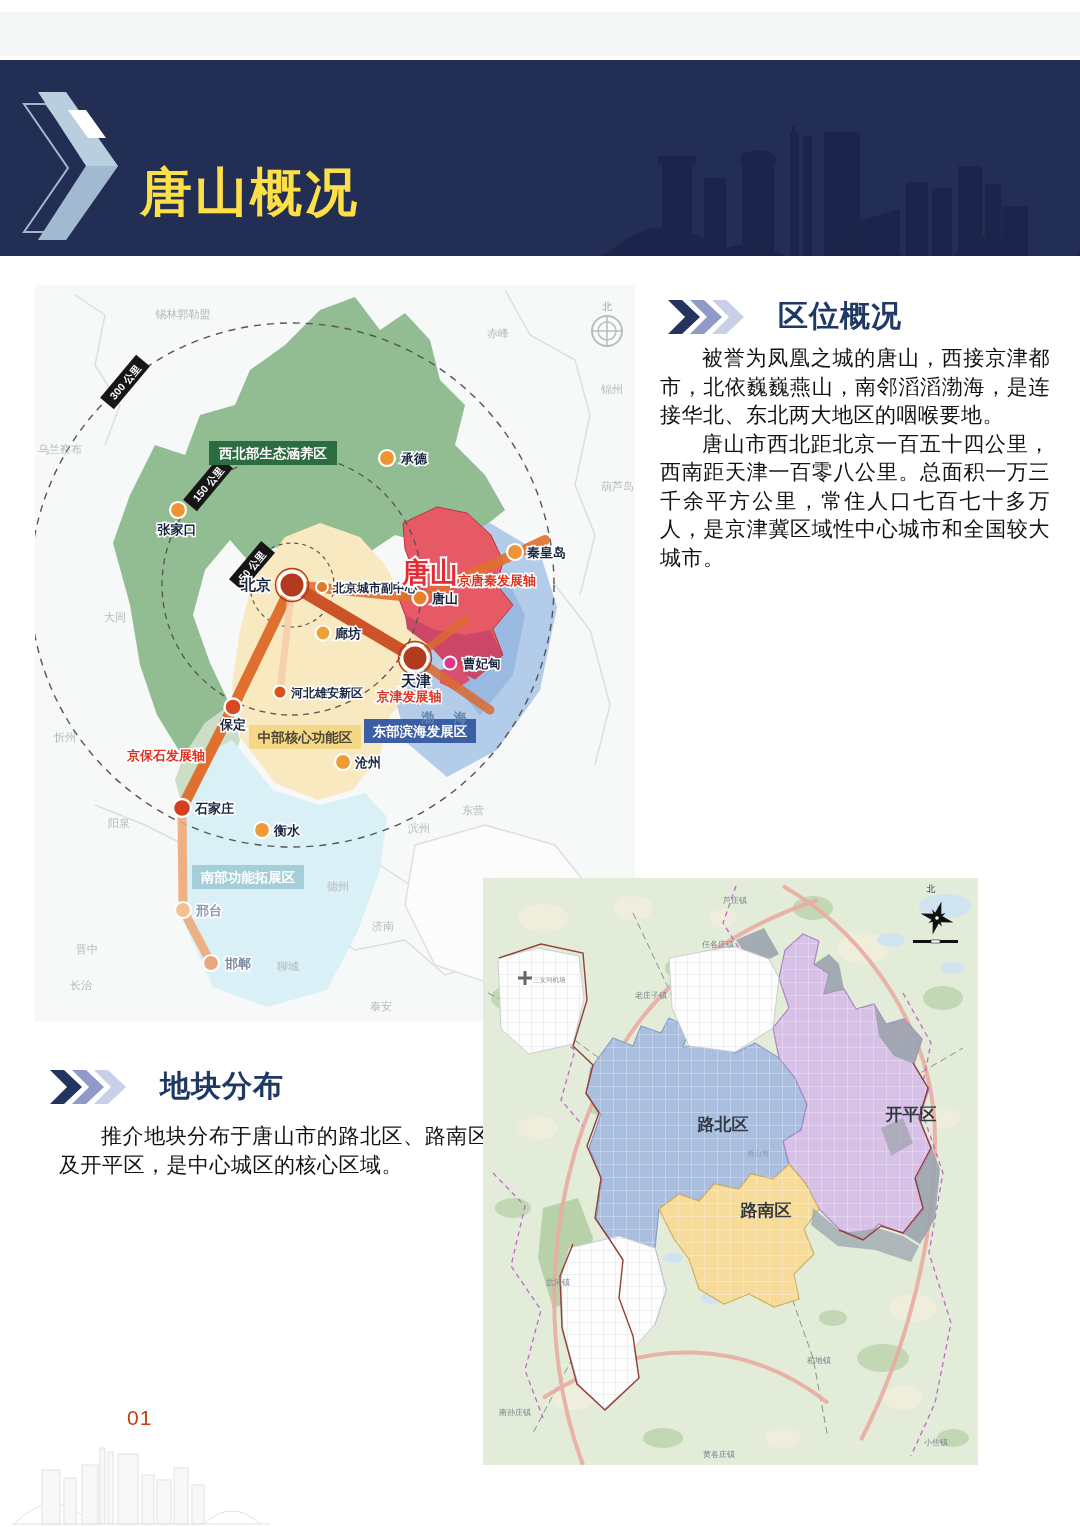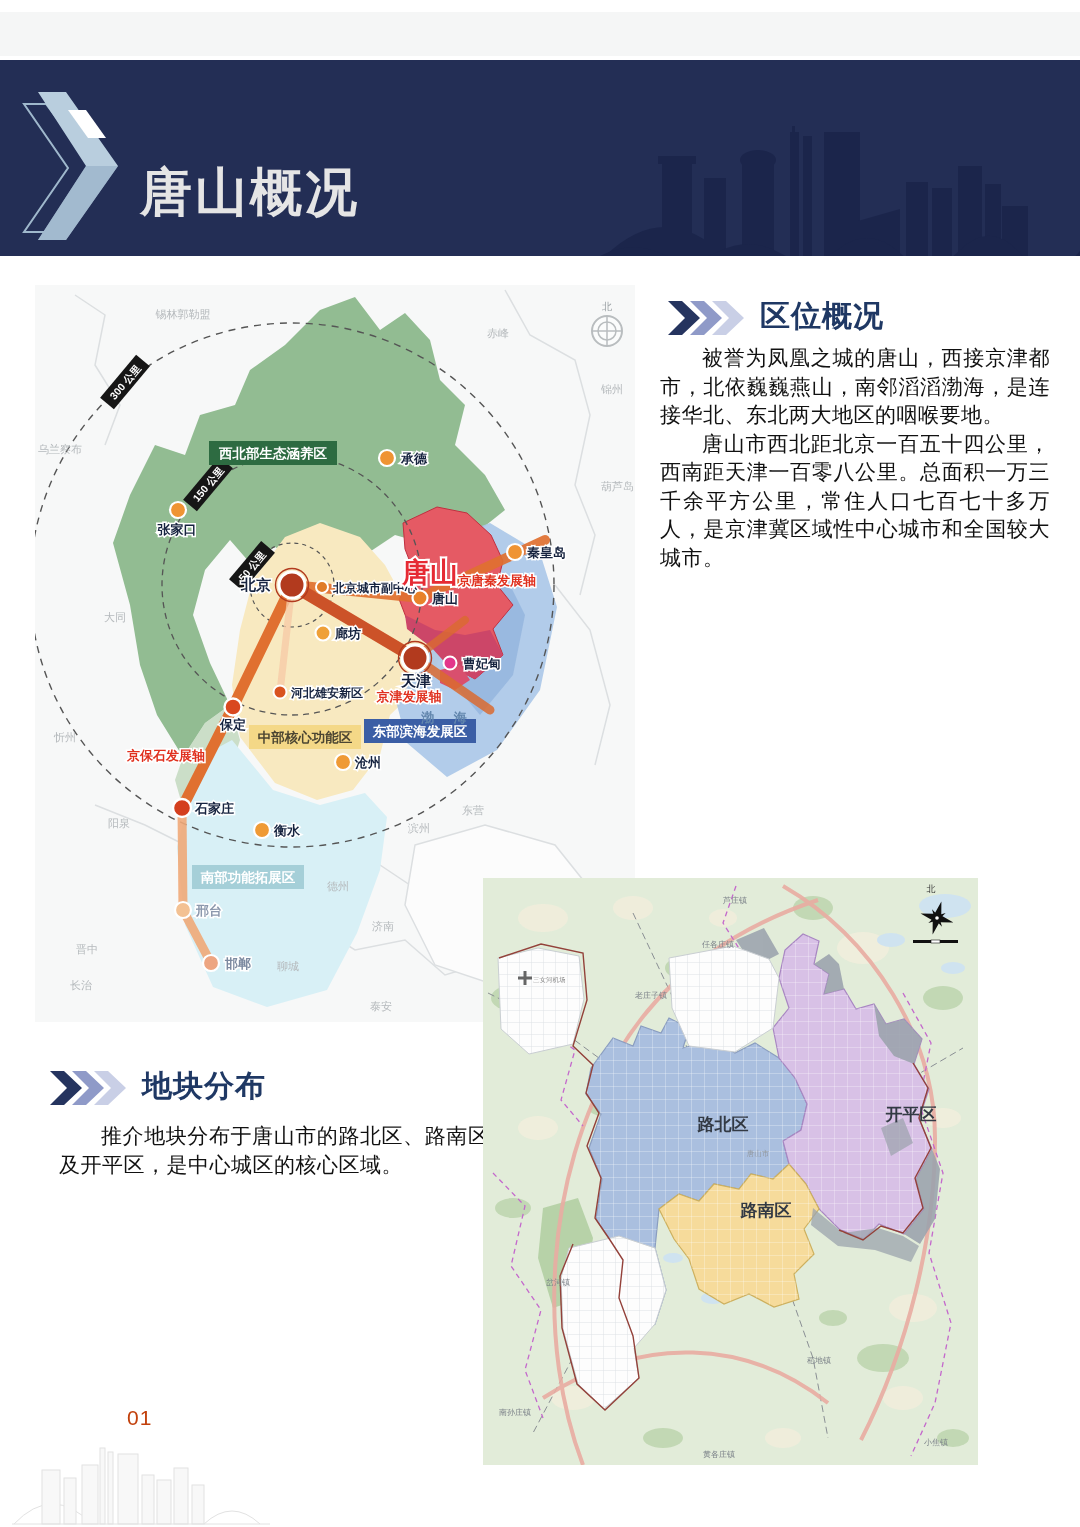--- a/index.html
+++ b/index.html
@@ -5,24 +5,24 @@
   html,body{margin:0;padding:0;}
   body{
     width:1080px;height:1527px;position:relative;background:#ffffff;
     font-family:"Liberation Sans","DejaVu Sans",sans-serif;overflow:hidden;
   }
   .abs{position:absolute;}
   
   .top-strip{left:0;top:12px;width:1080px;height:44px;background:#f5f6f6;}
   
   .banner{left:0;top:60px;width:1080px;height:196px;background:#232e55;}
-  .banner-title{left:140px;top:98px;color:#e5e5e5;font-size:52px;font-weight:bold;letter-spacing:3px;}
+  .banner-title{left:140px;top:98px;color:#fde047;font-size:52px;font-weight:bold;letter-spacing:3px;}
   .banner-subtitle{left:142px;top:172px;color:#ffffff;font-size:29px;font-weight:bold;letter-spacing:2px;font-family:"Liberation Serif","DejaVu Serif",serif;}
   
-  .sec-head{display:flex;align-items:flex-end;gap:10px;}
+  .sec-head{display:flex;align-items:center;gap:28px;}
   .sec-title{font-size:30px;font-weight:bold;color:#1f3864;letter-spacing:1px;}
   
   .para{font-size:21px;line-height:28.5px;color:#111111;text-align:justify;letter-spacing:.5px;}
   .para p{margin:0;text-indent:2em;}
   .page-num{left:127px;top:1406px;font-size:21px;color:#c2410c;letter-spacing:1px;}
   svg text{font-family:"Liberation Sans","DejaVu Sans",sans-serif;}
   .maplabel{paint-order:stroke;stroke:#ffffff;stroke-width:3px;fill:#16233f;font-weight:bold;}
   .axislabel{paint-order:stroke;stroke:#ffffff;stroke-width:3px;fill:#e0301e;font-weight:bold;}
   .faintlabel{fill:#b5b9bc;}
 </style>

